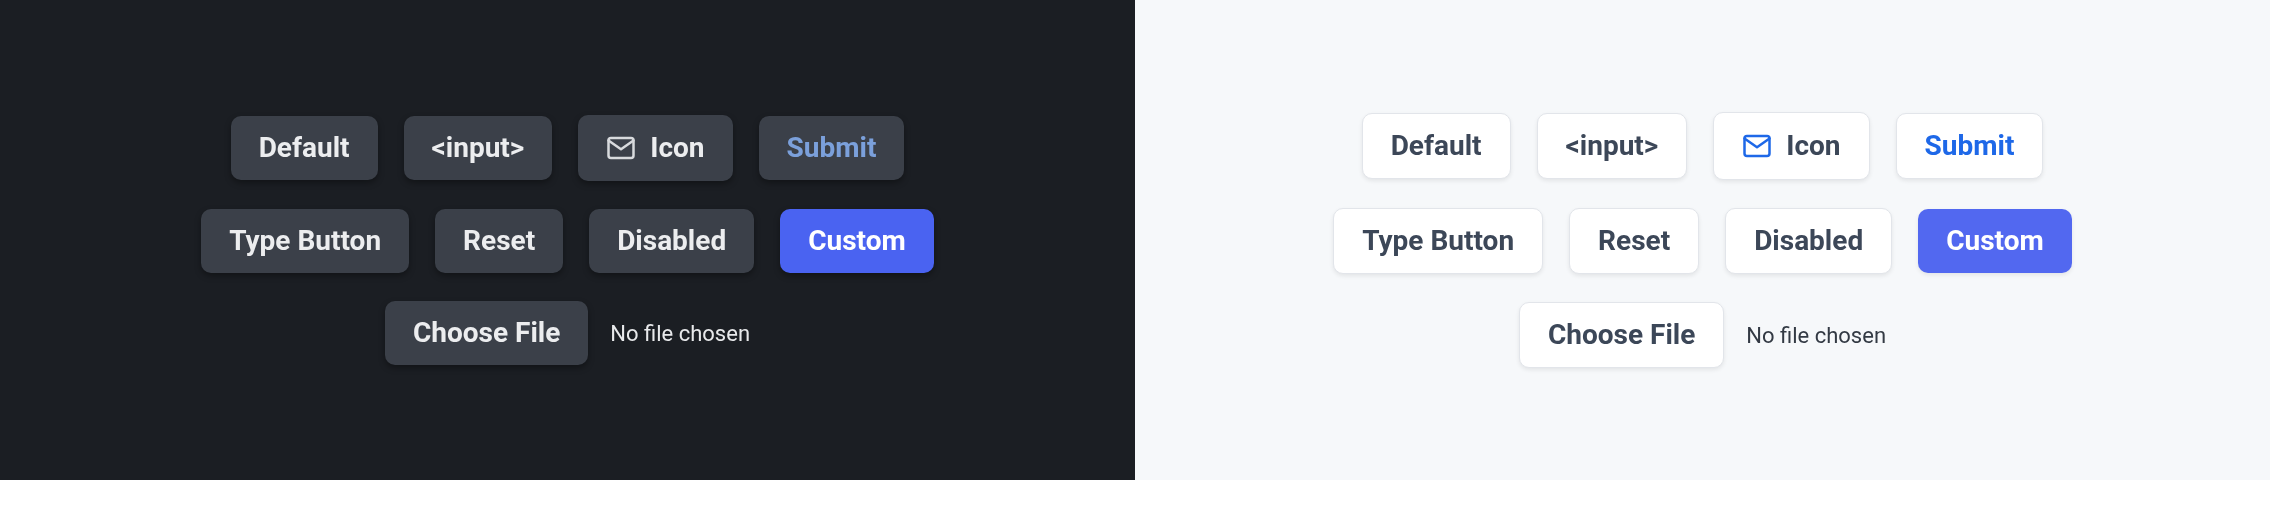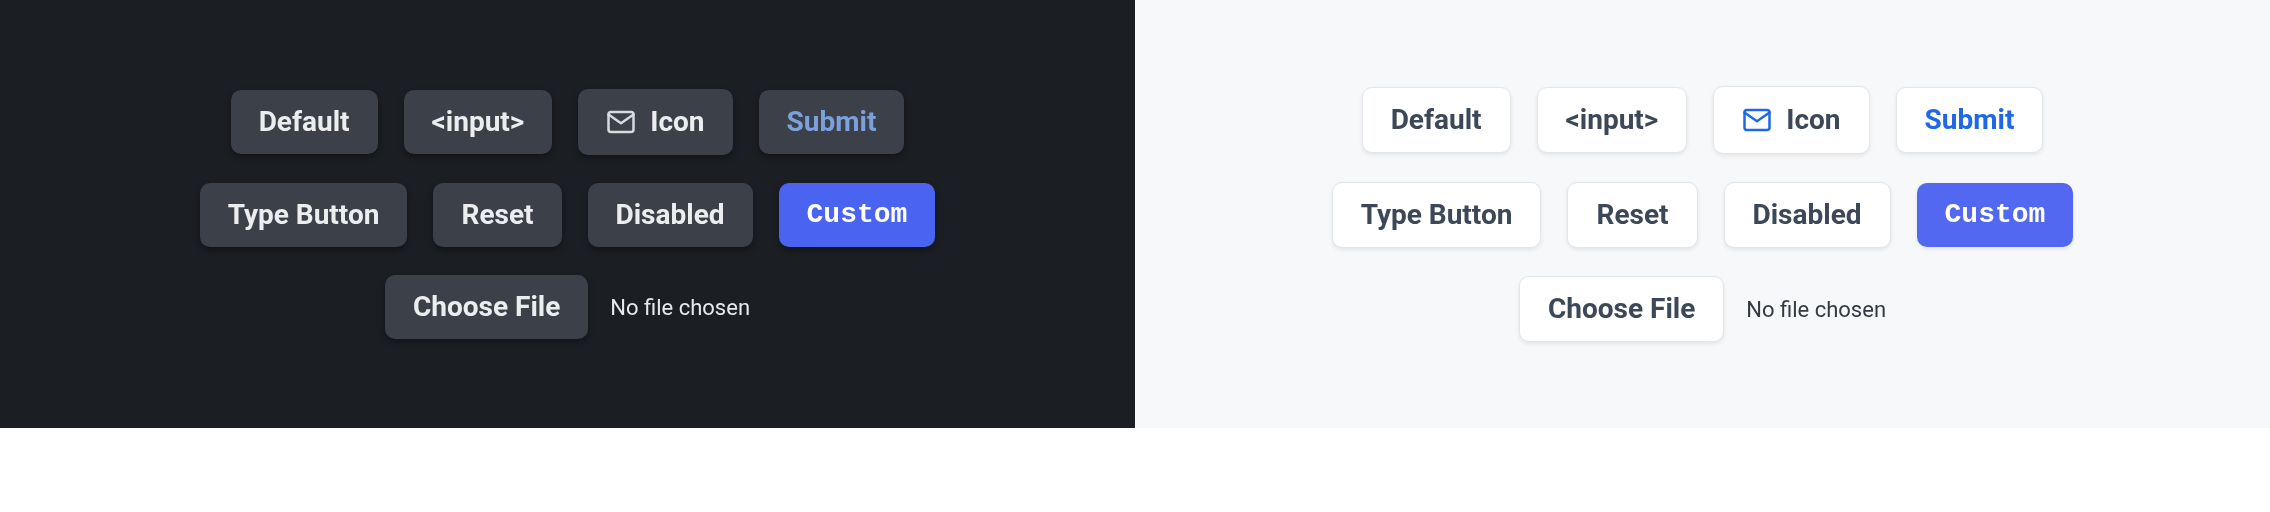--- a/index.html
+++ b/index.html
@@ -4,21 +4,21 @@
 <style>
 * { box-sizing: border-box; margin: 0; padding: 0; }
 html, body { width: 2270px; height: 512px; }
 body {
   display: flex;
   font-family: -apple-system, BlinkMacSystemFont, "Segoe UI", Roboto, Helvetica, Arial, sans-serif;
   font-weight: 700;
 }
 .panel {
   width: 1135px;
-  height: 428px;
+  height: 480px;
   display: flex;
   flex-direction: column;
   align-items: center;
   justify-content: center;
   gap: 28px;
   padding: 50px;
 }
 .dark { background: #1b1e23; color: #fff; }
 .light { background: #f6f8fa; color: #2d3847; }
 .row {
@@ -50,21 +50,20 @@
   color: #3c4758;
   border: 1px solid #e2e5ea;
   box-shadow: 0 2px 4px rgba(0,0,0,.08);
 }
 .dark .btn.submit { color: #7ba0db; }
 .light .btn.submit { color: #1e68e8; }
 .btn.custom {
   background: #4a63f1;
   color: #fff;
   border: none;
-  font-family: Liberation Mono, monospace;
 }
 .light .btn.custom { background: #5268f0; }
 .btn.disabled {  }
 .file-row {
   display: flex;
   align-items: center;
   gap: 22px;
 }
 .file-label {
   font-size: 22px;

